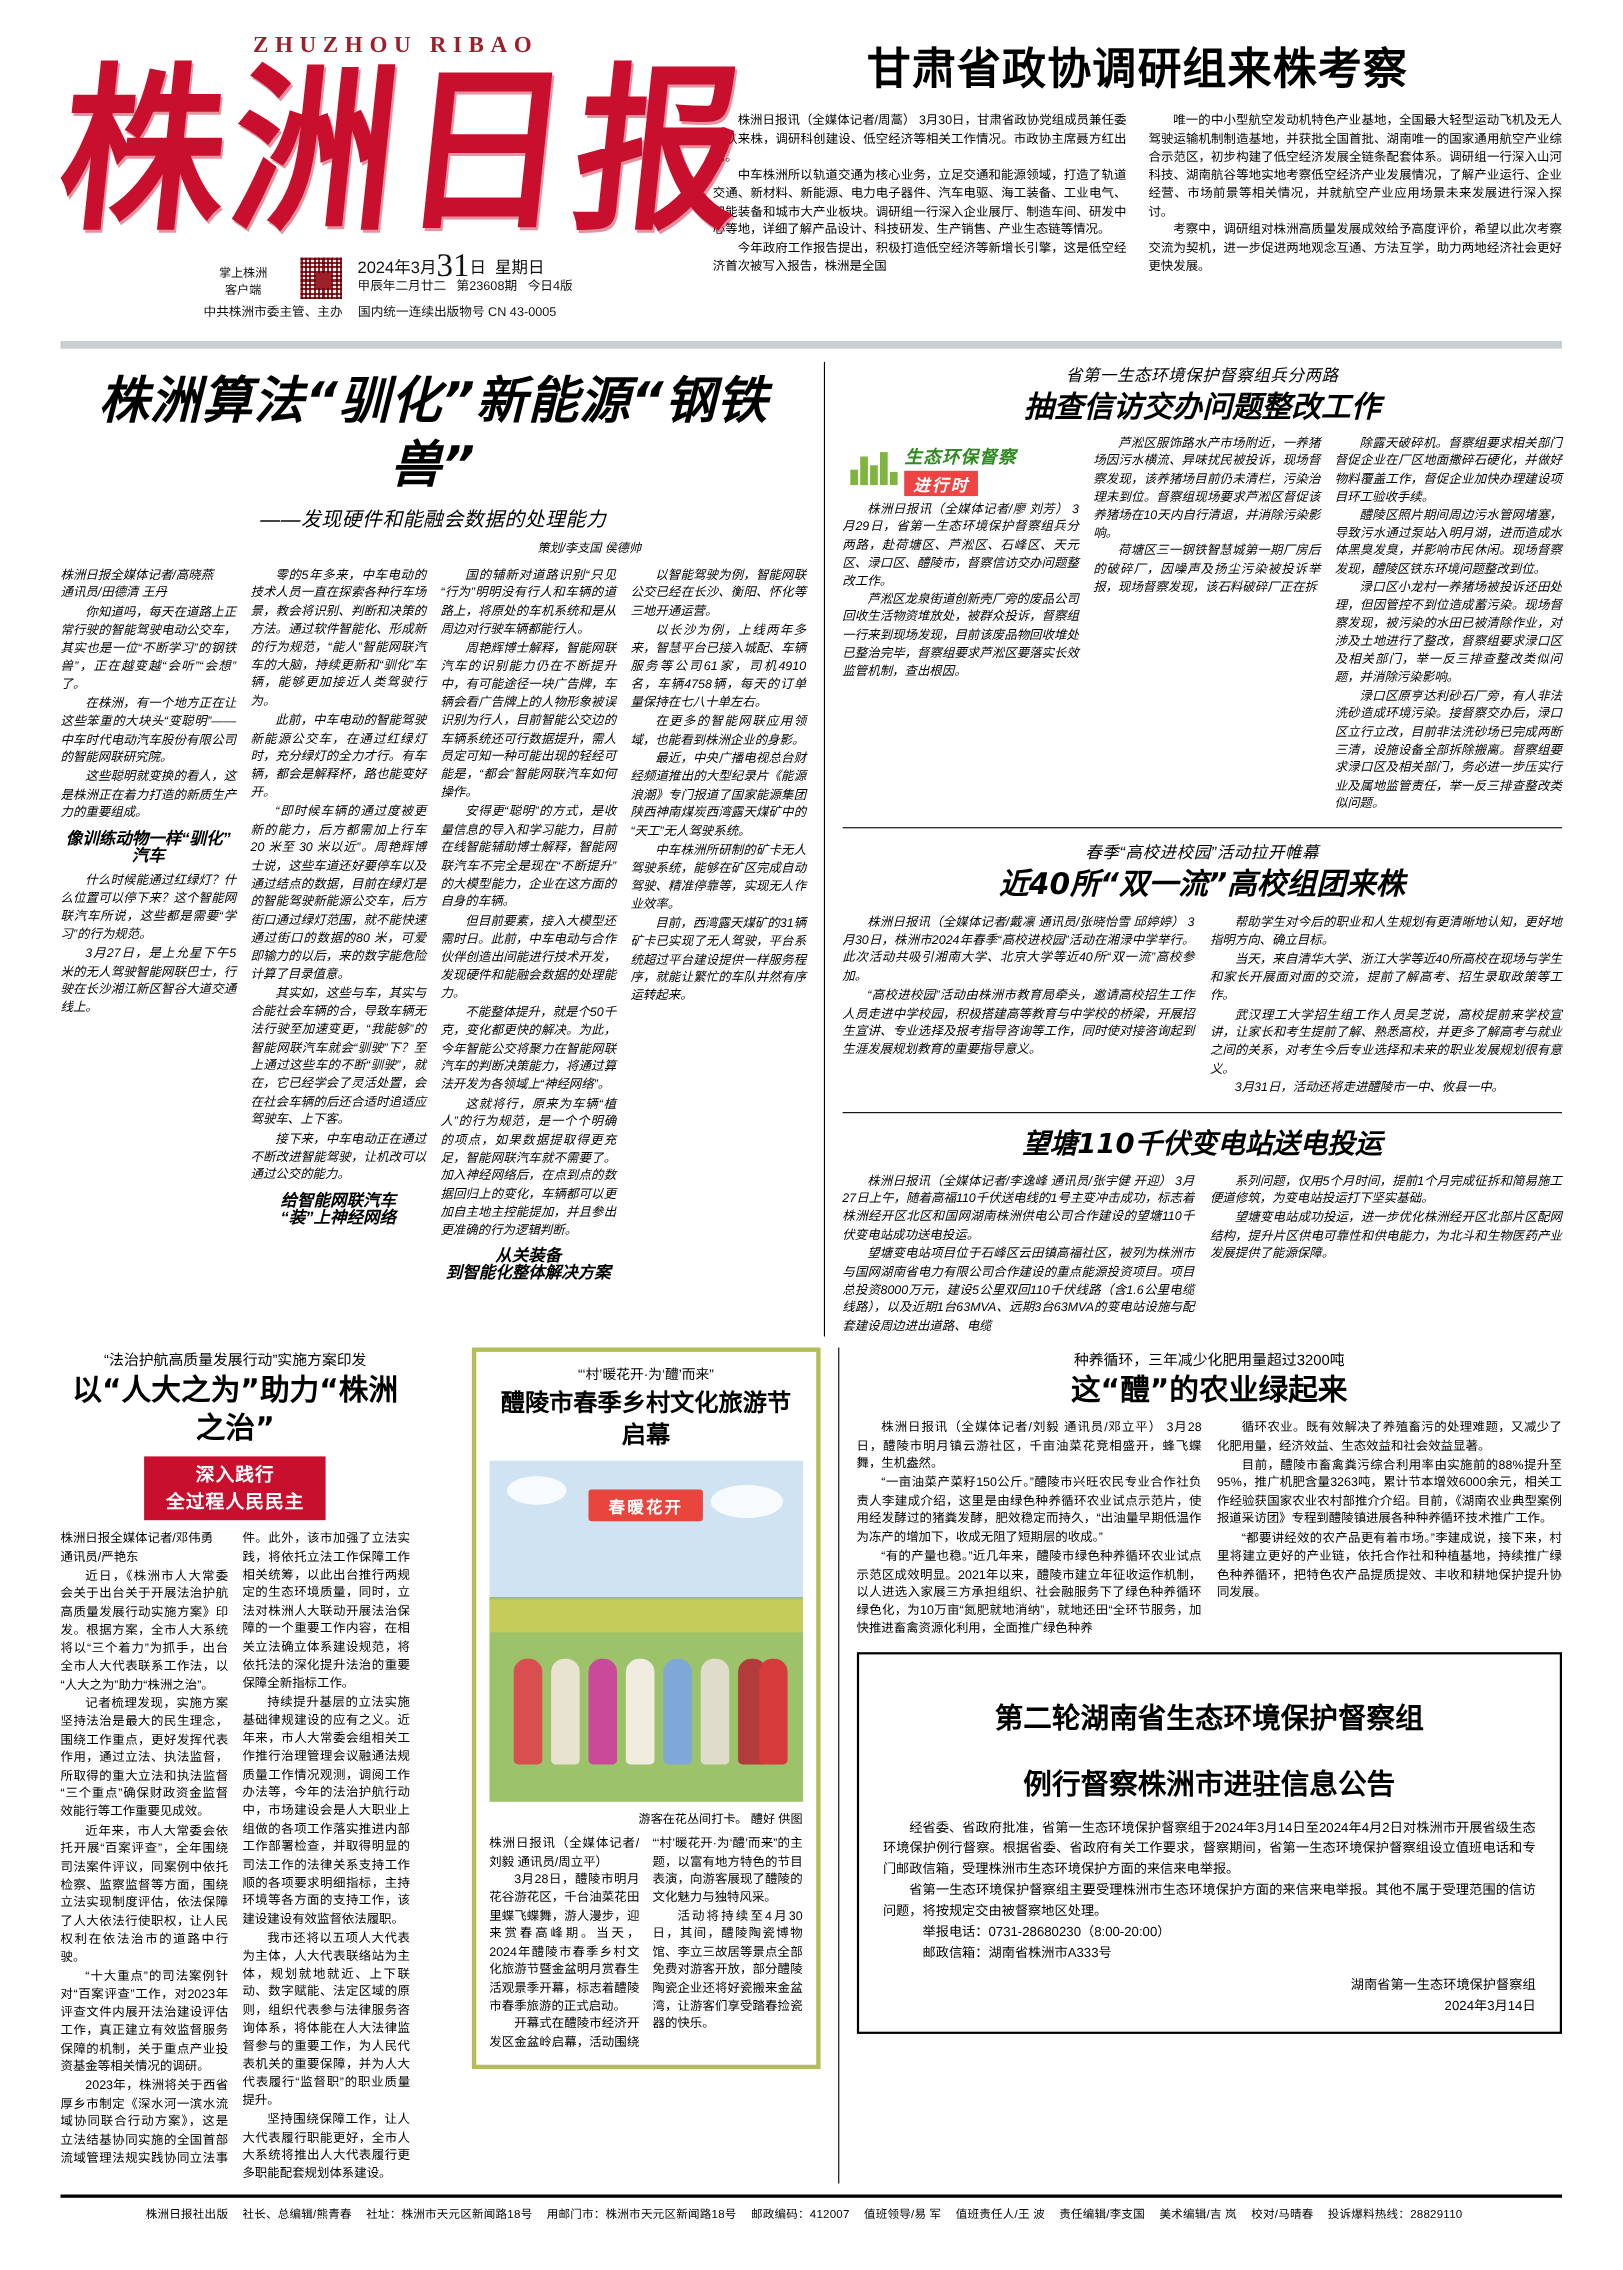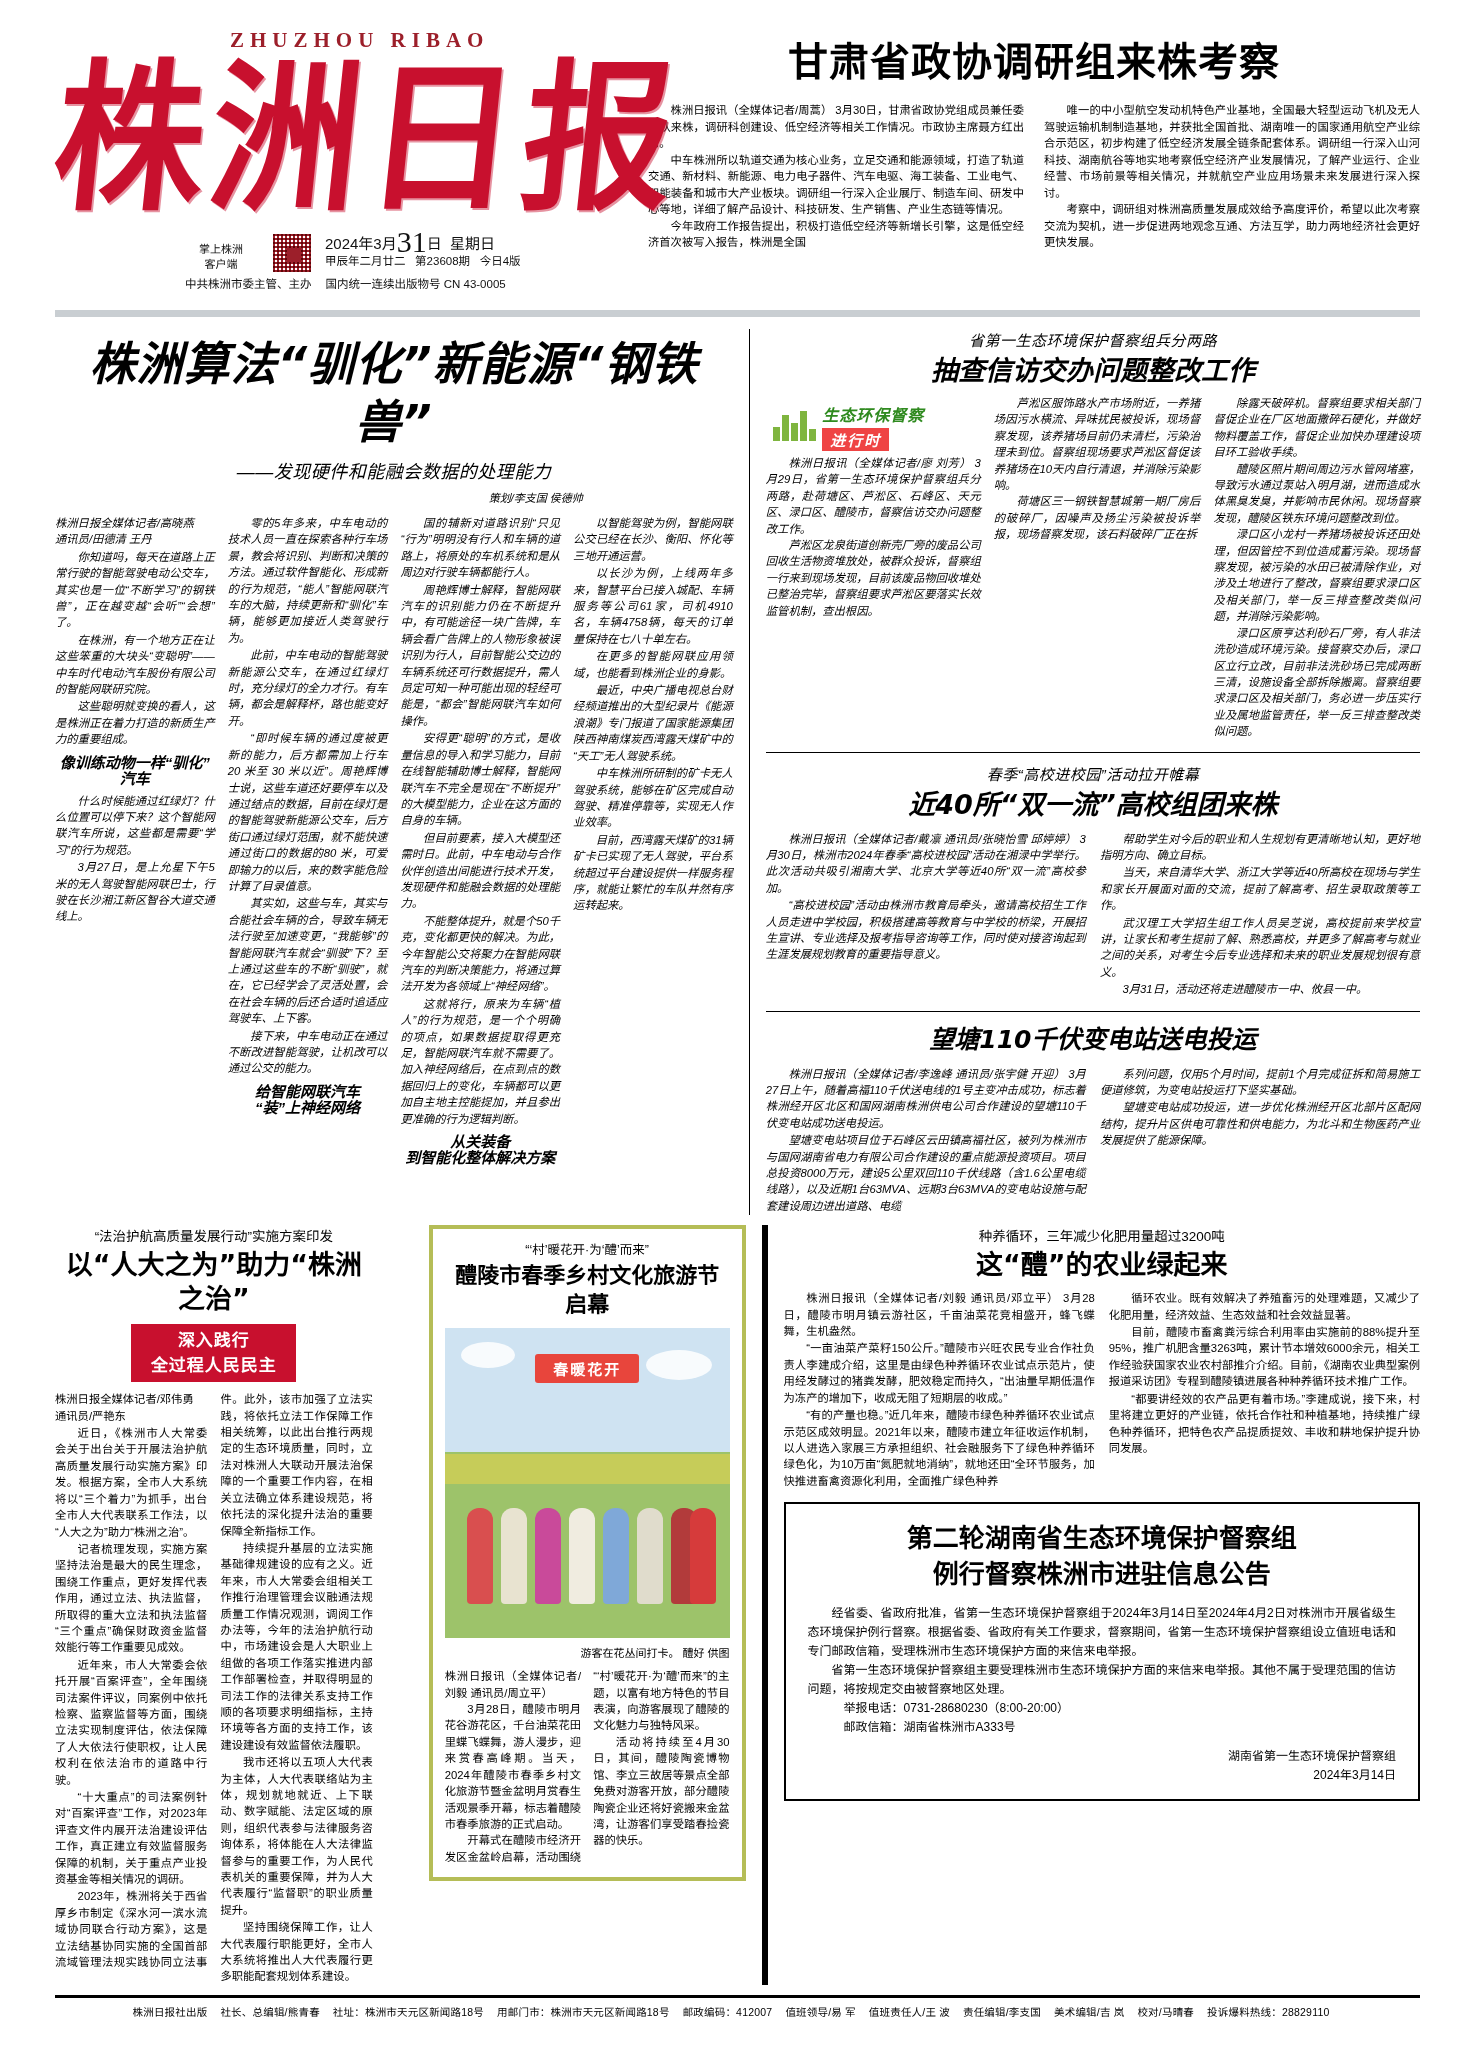--- a/index.html
+++ b/index.html
@@ -107,21 +107,21 @@
   .cols2 { display:flex; gap:14px; font-size:11.3px; line-height:16.4px; text-align:justify; margin-top:8px;}
   .cols2 > div { flex:1; }
   .cols2 p { text-indent:2em; margin-bottom:1px; }
 
   .hr-dash { border-top: 1px solid #000; margin: 12px 0 10px; }
 
   
   .lower { display: flex; gap: 16px; margin-top: 10px; }
   .low-a { width: 330px; }
   .low-b { width: 329px; margin-left: 40px; }
-  .low-c { width: 683px; border-left: 6px solid #000000; padding-left: 16px;}
+  .low-c { width: 683px; border-left: 1px solid #000000; padding-left: 16px;}
 
   .pill {
     background: #c8102e; color: #fff; text-align: center;
     font-weight: bold; font-size: 17px; line-height: 25px;
     width: 165px; margin: 8px auto 9px; padding: 4px 0;
     letter-spacing: 1px;
   }
   .low-kicker { font-size: 13.5px; text-align:center; }
   .low-title { font-size: 27px; font-weight:bold; text-align:center; line-height:34px; margin-top:3px;
                font-family:"DejaVu Sans","Liberation Sans",sans-serif; }
@@ -142,21 +142,21 @@
     padding:4px 18px; border-radius:3px; white-space:nowrap; letter-spacing:2px;
   }
   .ph-cloud{position:absolute;background:#fff;border-radius:50%;opacity:.85;}
   .ph-fig { position:absolute; bottom:34px; width:26px; height:96px; border-radius:12px 12px 4px 4px; }
   .pb-cap { font-size:11px; text-align:right; margin-top:6px; }
   .pb-text { font-size:11.3px; line-height:16.4px; text-align:justify; margin-top:8px; column-count:2; column-gap:12px;}
   .pb-text p { text-indent:2em; }
 
   
   .notice { border: 2px solid #000; padding: 16px 22px 14px; margin-top: 12px; }
-  .notice-title { font-size: 26px; font-weight:bold; text-align:center; line-height:36px; }
+  .notice-title { font-size: 26px; font-weight:bold; text-align:center; line-height:36px;margin-top:24px; }
   .notice-body { font-size:12px; line-height:19px; margin-top:12px; text-align:justify; }
   .notice-body p { text-indent:2em; }
   .notice-body .nind { text-indent:3em; }
   .notice-sign { text-align:right; font-size:12px; line-height:19px; margin-top:10px; }
 
   
   .footer { margin-top: 10px; }
   .footer-rule { height:3px; background:#000; }
   .footer-txt { font-size:10.5px; text-align:center; padding-top:6px; letter-spacing:.2px;}
   .footer-txt span { margin-right: 13px; }

